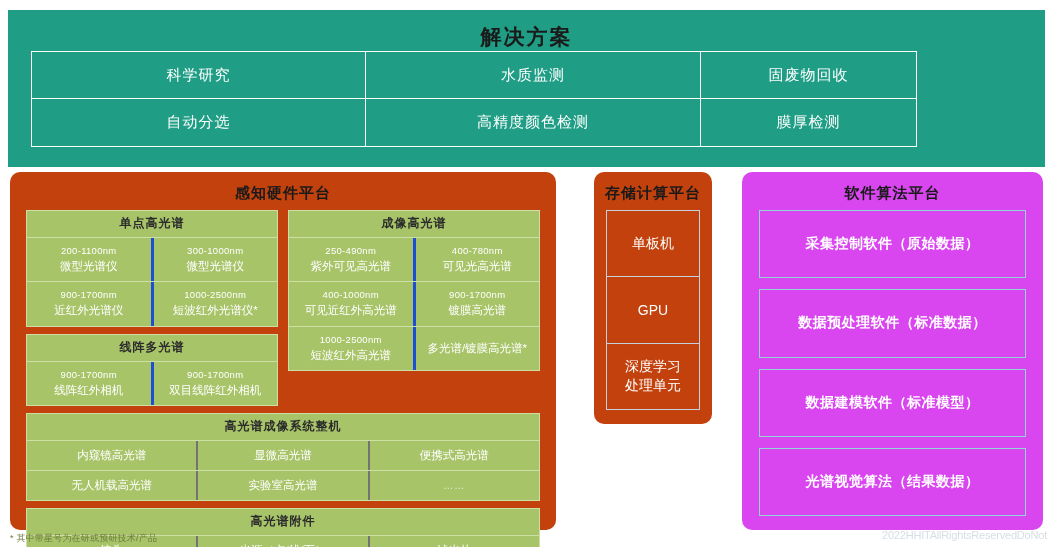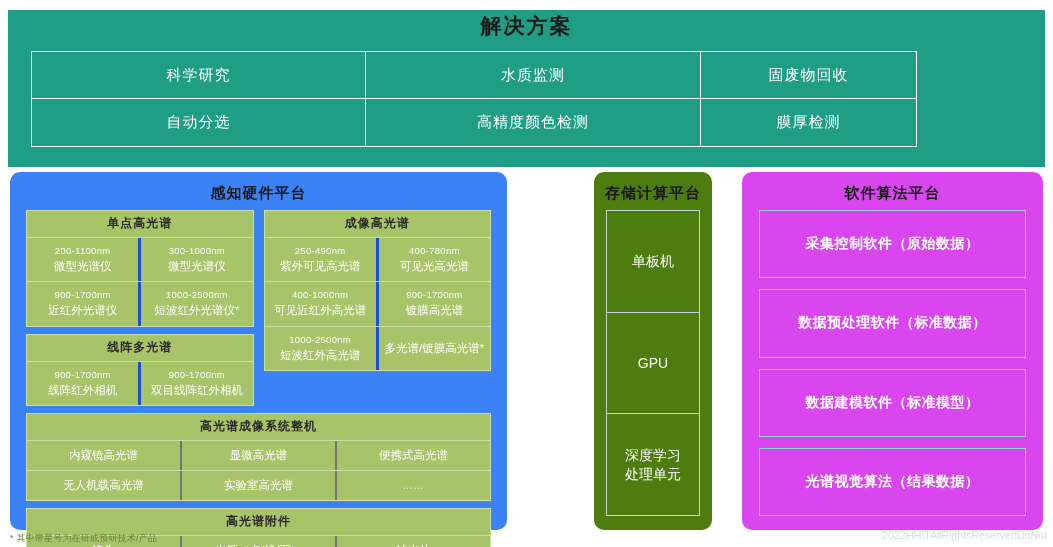--- a/index.html
+++ b/index.html
@@ -11,21 +11,21 @@
   }
   .page { position: relative; width: 1053px; height: 547px; background: #fff; }
 
   
   .solution {
     position: absolute; left: 8px; top: 10px; width: 1037px; height: 157px;
     background: #1f9e85;
   }
   .solution-title {
     text-align: center; color: #1a1a1a; font-size: 21px; font-weight: bold;
-    letter-spacing: 2px; padding-top: 0; height: 41px; line-height: 31px;
+    letter-spacing: 2px; padding-top: 11px; height: 41px; line-height: 31px;
   }
   .solution-grid {
     position: absolute; left: 23px; top: 41px; width: 886px; height: 96px;
     border: 1px solid #ffffff;
     display: grid;
     grid-template-columns: 334px 335px 1fr;
     grid-template-rows: 1fr 1fr;
   }
   .solution-cell {
     display: flex; align-items: center; justify-content: center;
@@ -39,22 +39,22 @@
   .platforms { position: absolute; left: 0; top: 172px; width: 1053px; height: 358px; }
 
   .panel { position: absolute; border-radius: 10px; }
   .panel-title {
     text-align: center; font-size: 15px; font-weight: bold; color: #1a1a1a;
     letter-spacing: 1px; padding-top: 12px; height: 36px;
   }
 
   
   .panel-green {
-    left: 10px; top: 0; width: 497px; height: 358px;
-    background: #3b82f6;
+    left: 10px; top: 0; width: 546px; height: 358px;
+    background: #c2410c;
   }
   .green-body { position: absolute; left: 16px; top: 38px; right: 16px; bottom: 12px; }
 
   .grp { border: 1px solid #cddfa4; background: #a8c469; margin-bottom: 7px; }
   .grp-head {
     text-align: center; font-size: 12px; font-weight: bold; color: #2b2b2b;
     padding: 4px 0 5px; border-bottom: 1px solid #cddfa4; letter-spacing: 1px;
   }
   .grp-row { display: flex; border-bottom: 1px solid #cddfa4; }
   .grp-row:last-child { border-bottom: none; }
@@ -75,22 +75,22 @@
   .cellB {
     flex: 1; text-align: center; color: #ffffff; font-size: 11.5px;
     padding: 7px 2px; border-right: 2px solid #737373;
     display: flex; align-items: center; justify-content: center;
   }
   .cellB:last-child { border-right: none; }
   .dots { color: #e8f0d6; letter-spacing: 1px; font-size: 10px; }
 
   
   .panel-gray {
-    left: 594px; top: 0; width: 118px; height: 358px;
-    background: #4d7c0f;
+    left: 594px; top: 0; width: 118px; height: 252px;
+    background: #c2410c;
   }
   .gray-stack {
     position: absolute; left: 12px; top: 38px; right: 12px; bottom: 14px;
     border: 1px solid #c6d0de; display: flex; flex-direction: column;
   }
   .gray-item {
     flex: 1; display: flex; align-items: center; justify-content: center;
     color: #ffffff; font-size: 14px; text-align: center; line-height: 1.35;
     border-bottom: 1px solid #c6d0de;
   }

